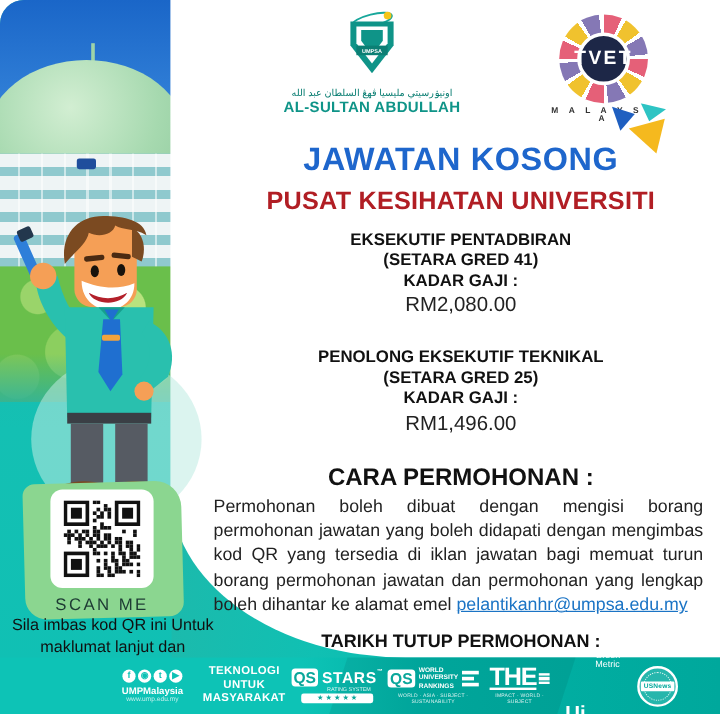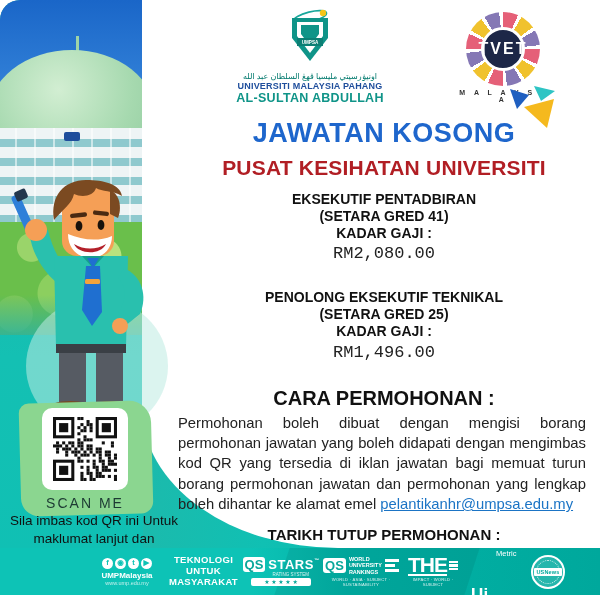--- a/index.html
+++ b/index.html
@@ -72,21 +72,21 @@
   .tvet-country{font-size:7px;font-weight:700;color:#333;letter-spacing:3.5px;margin-top:3px;}
 
   .brand-triangles{position:absolute;right:44px;top:86px;width:48px;height:50px;}
 
   .title{margin-top:12px;font-size:27px;font-weight:700;color:#1e66cc;letter-spacing:0.5px;}
   .department{margin-top:7px;font-size:21px;font-weight:700;color:#b11e24;letter-spacing:0.2px;}
 
   .position{margin-top:11px;}
   .position + .position{margin-top:24px;}
   .pos-line{font-size:14px;font-weight:700;color:#111;line-height:1.22;}
-  .pos-salary{font-size:17px;color:#222;line-height:1.3;margin-top:1px;font-family:Liberation Mono, monospace;}
+  .pos-salary{font-size:17px;color:#222;line-height:1.3;margin-top:1px;}
 
   .cara-heading{margin-top:23px;font-size:20px;font-weight:700;color:#111;}
   .cara-body{margin:3px 4px 0 0;font-size:14.8px;line-height:1.38;color:#222;
     text-align:justify;text-align-last:left;}
   .email-link{color:#1b74c5;text-decoration:underline;cursor:pointer;}
 
   .deadline{margin-top:9px;font-size:15px;font-weight:700;color:#111;line-height:1.45;}
   .deadline span{display:block;}
 
   
@@ -169,21 +169,20 @@
         <svg width="54" height="58" viewBox="0 0 54 58">
           <ellipse cx="27" cy="9" rx="17" ry="5" fill="none" stroke="#18a79b" stroke-width="1.6" transform="rotate(-14 27 9)"></ellipse>
           <circle cx="40" cy="5" r="3.2" fill="#f5c518"></circle>
           <polygon points="9,10 45,10 45,30 27,53 9,30" fill="#0f9488"></polygon>
           <polygon points="14,14 40,14 40,28 27,45 14,28" fill="#ffffff"></polygon>
           <polygon points="18,17 36,17 36,26 27,38 18,26" fill="#0f9488"></polygon>
           <rect x="14" y="30" width="26" height="8" fill="#0c7f74"></rect>
           <text x="27" y="36" text-anchor="middle" font-size="4.6" font-weight="bold" fill="#ffffff" font-family="Liberation Sans, sans-serif">UMPSA</text>
         </svg>
         <div class="umpsa-jawi">اونيۏرسيتي مليسيا ڤهڠ السلطان عبد الله</div>
-        <div class="umpsa-name1">UNIVERSITI MALAYSIA PAHANG</div>
         <div class="umpsa-name2">AL-SULTAN ABDULLAH</div>
       </div>
 
       <div class="tvet-block">
         <div class="tvet-burst">
           <div class="tvet-center">TVET</div>
         </div>
         <div class="tvet-country">M A L A Y S I A</div>
       </div>
     </div>

